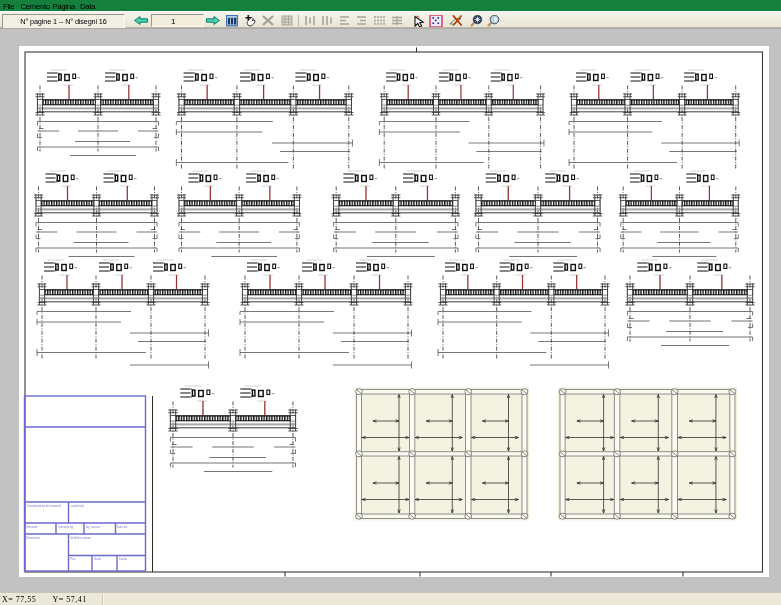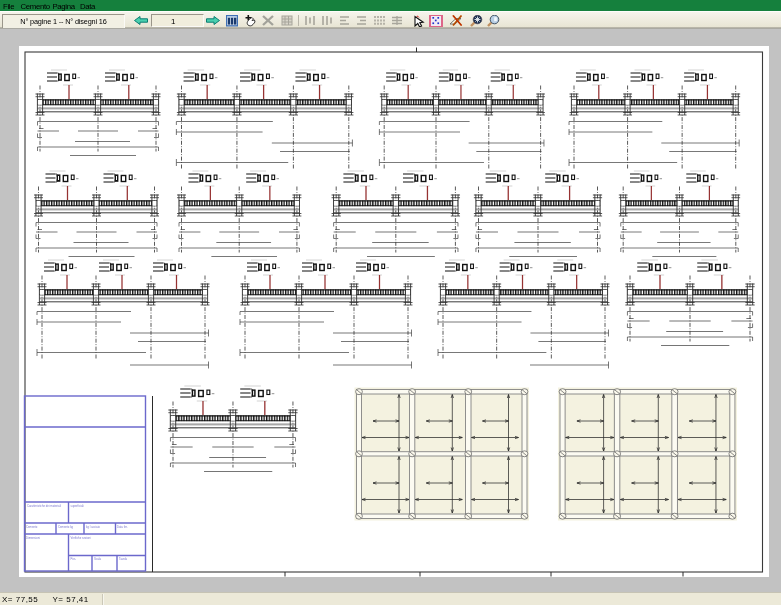--- a/index.html
+++ b/index.html
@@ -15,21 +15,21 @@
   #pagebox{left:2px;top:2px;width:121px;height:13px;font-size:7.3px;letter-spacing:-0.15px;
        text-align:center;line-height:13px;color:#000;}
   #numbox{left:151px;top:2px;width:53px;height:13px;font-size:8px;
        text-align:left;padding-left:19px;box-sizing:border-box;line-height:13px;color:#000;background:#f1eedd;}
   .ticon{position:absolute;top:3px;}
   #canvas{position:absolute;left:0;top:28px;width:781px;height:565px;
        background:#c2c2c2;border-top:1px solid #aaa9a2;box-sizing:border-box;}
   #page{position:absolute;left:19px;top:17px;width:750px;height:531px;
        background:#ffffff;}
   #statusbar{position:absolute;left:0;top:592px;width:781px;height:13px;
-       background:#ece9d8;border-top:1px solid #c6c3b4;box-sizing:border-box;}
+       background:#ece9d8;border-top:1px solid #c6c3b4;box-sizing:border-box;font-family:Liberation Serif, serif;}
   #statusbar span{position:absolute;top:2px;font-size:8px;letter-spacing:0.5px;color:#000;}
 </style>
 </head>
 <body>
 <div id="menubar">
   <span style="left:3px">File</span>
   <span style="left:20.5px">Cemento</span>
   <span style="left:52.5px">Pagina</span>
   <span style="left:80px">Data</span>
 </div>

